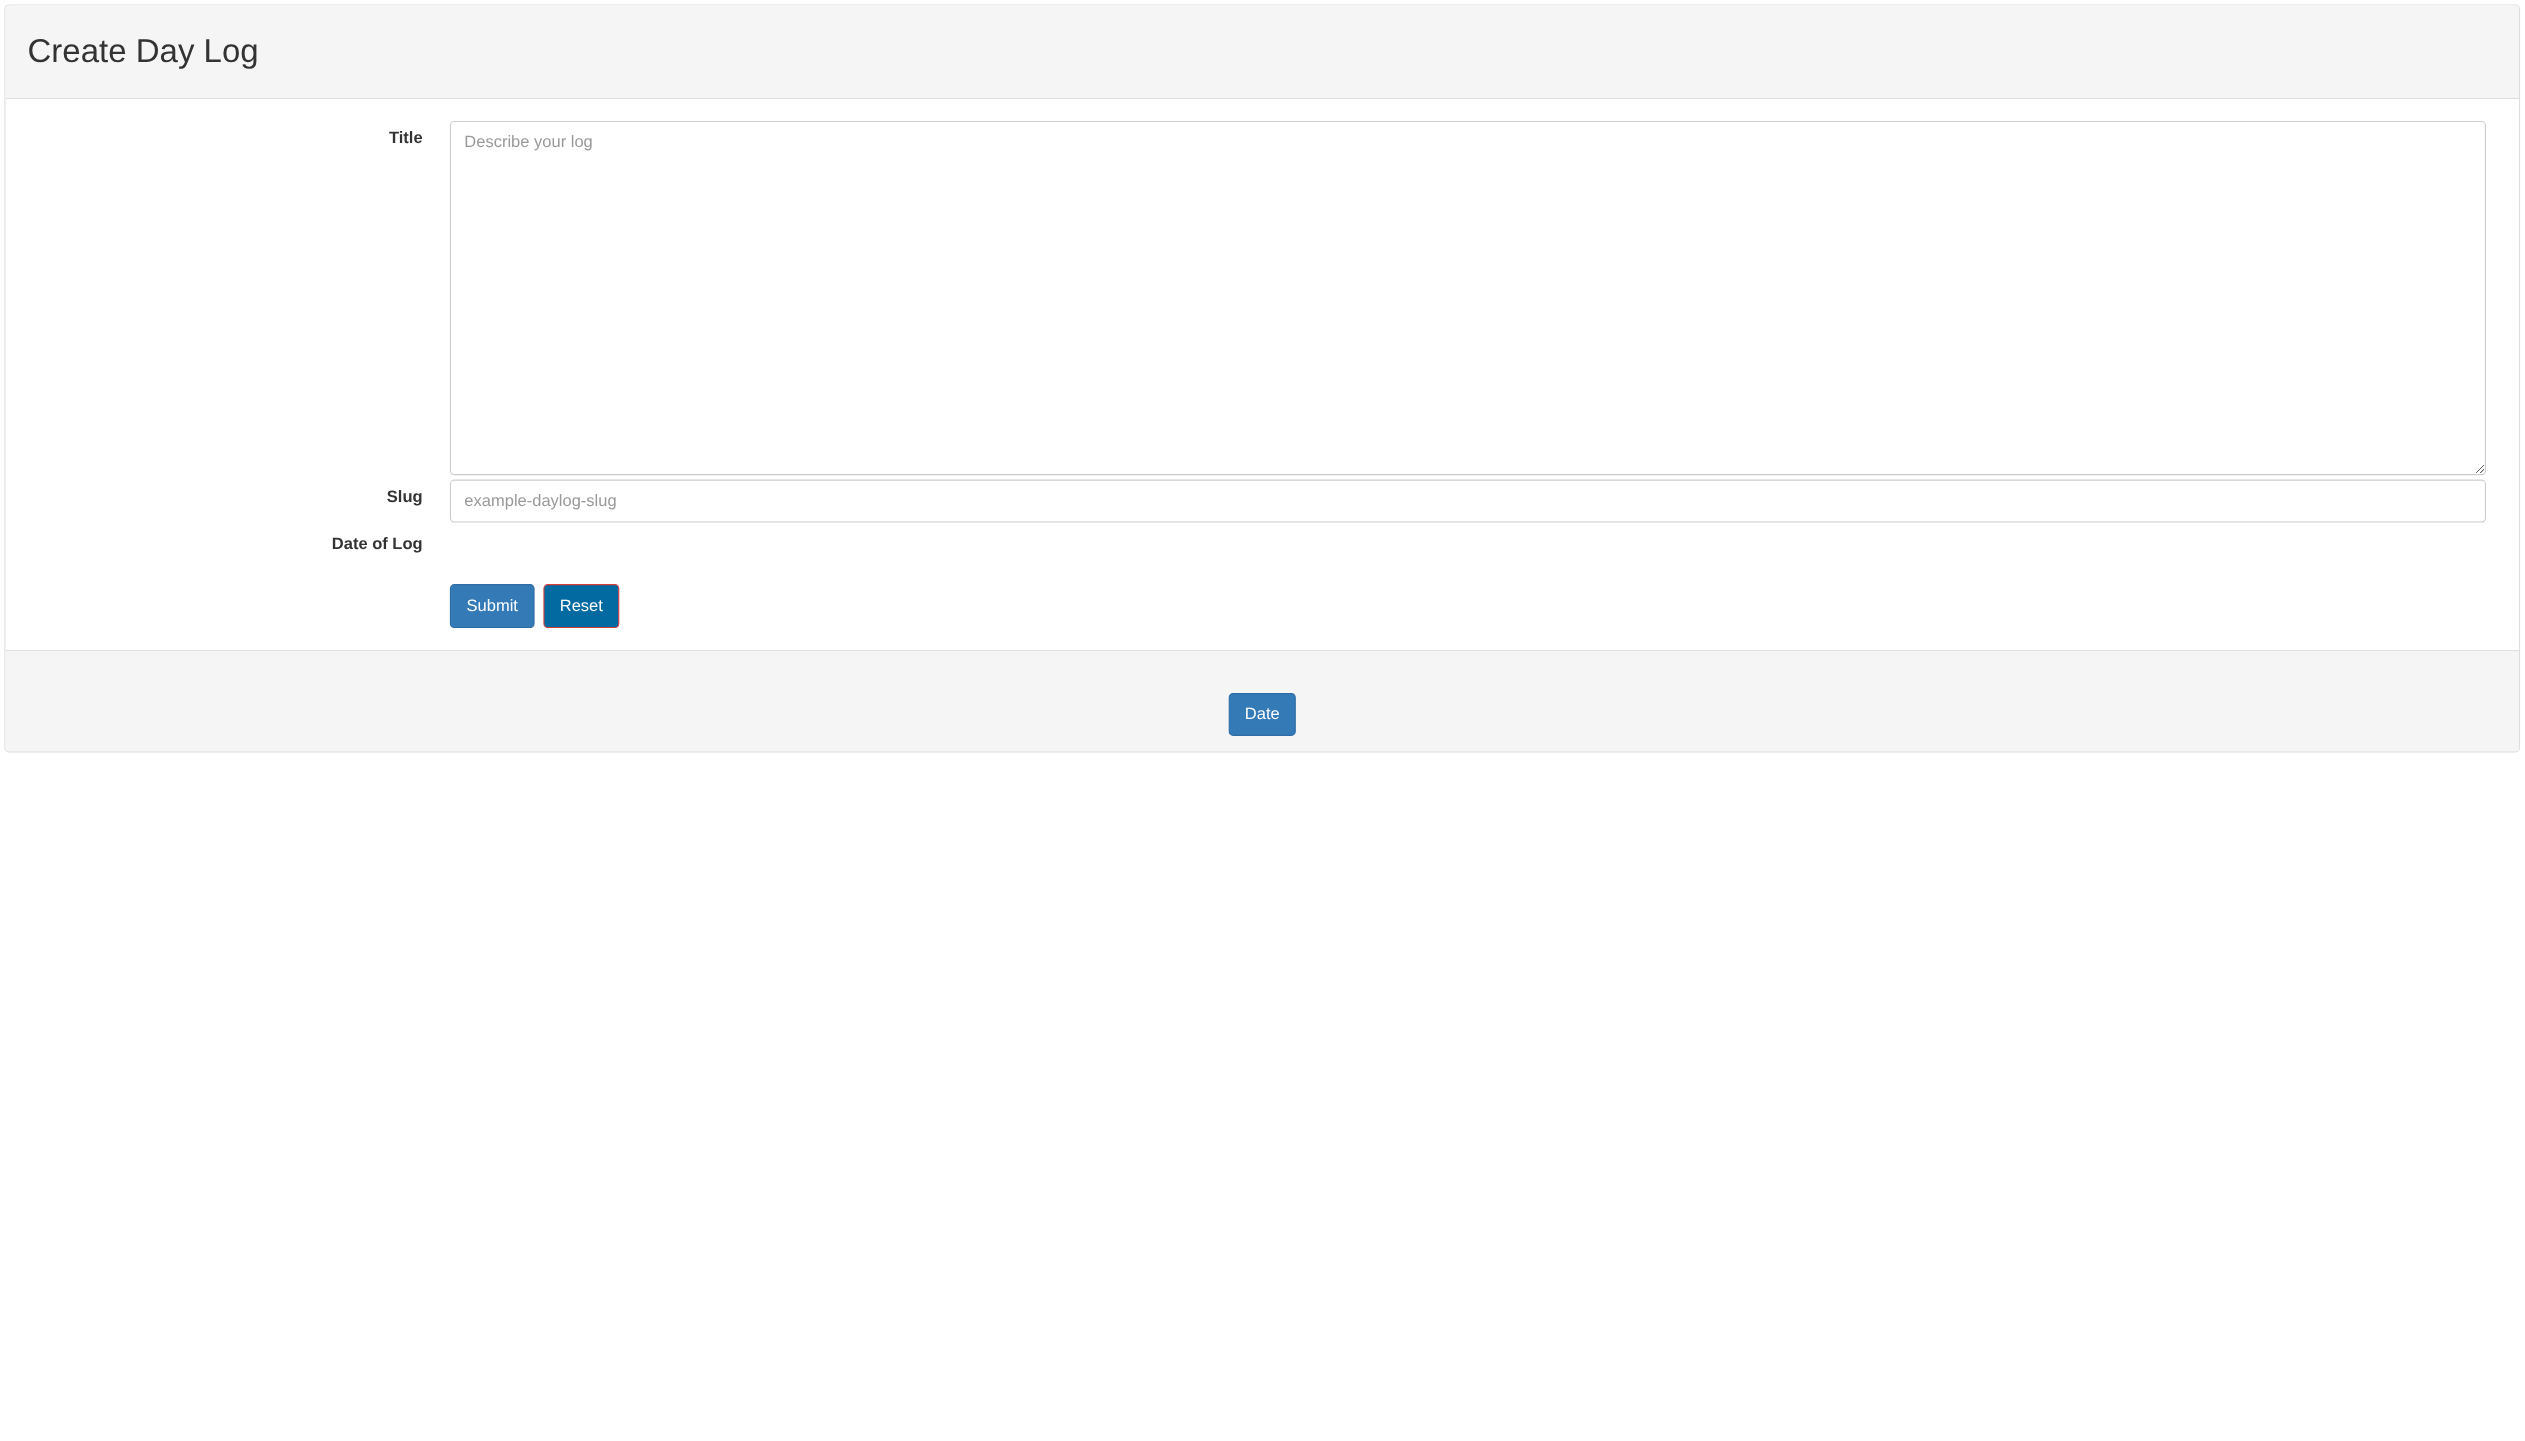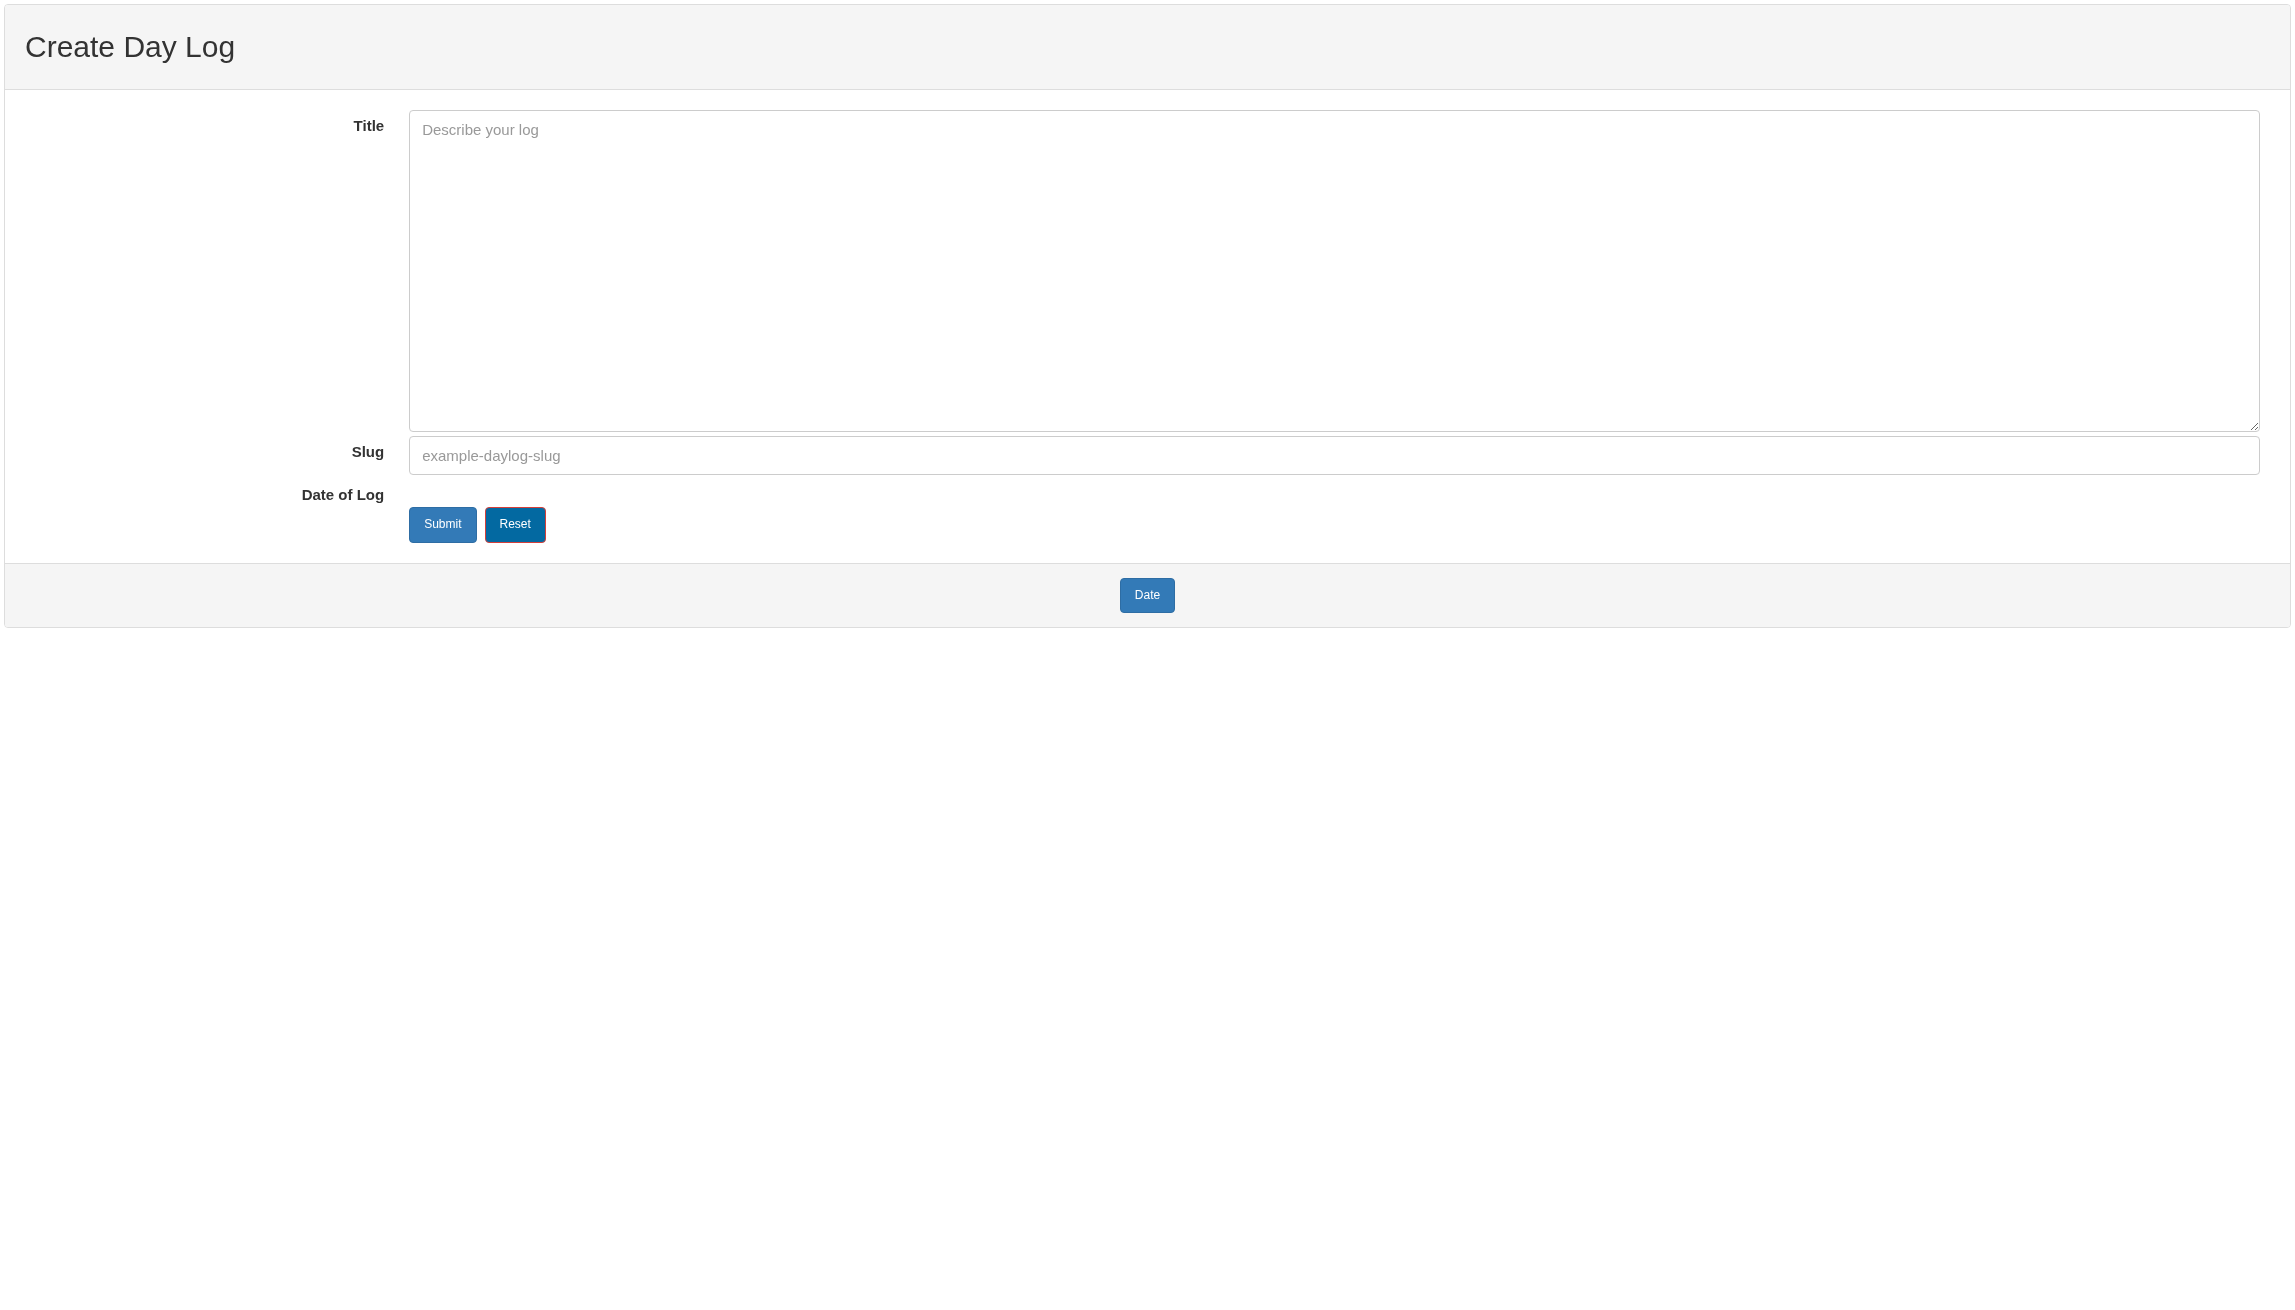--- a/index.html
+++ b/index.html
@@ -90,29 +90,30 @@
       pointer-events: none;
       display: flex;
       flex-direction: column;
       font-size: 10px;
       line-height: 8px;
       color: #555;
     }
     .btn {
       display: inline-block;
       padding: 8px 14px;
-      font-size: 12px;
+      font-size: 15px;
       font-weight: 400;
       line-height: 1.42857143;
       text-align: center;
       border: 1px solid transparent;
       border-radius: 4px;
       cursor: pointer;
       font-family: inherit;
       color: #fff;
+      margin-top: 24px;
     }
     .btn-primary {
       background-color: #337ab7;
       border-color: #2e6da4;
     }
     .btn-danger {
       background-color: #0369a1;
       border-color: #d43f3a;
     }
     .form-actions {

